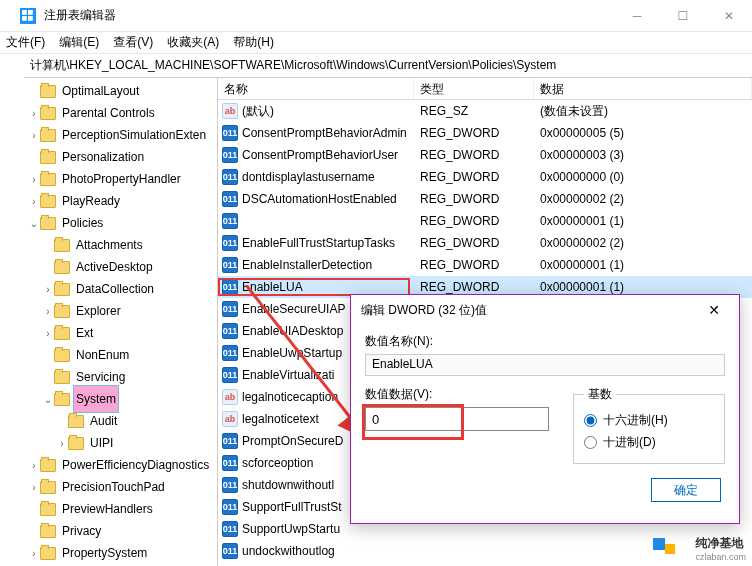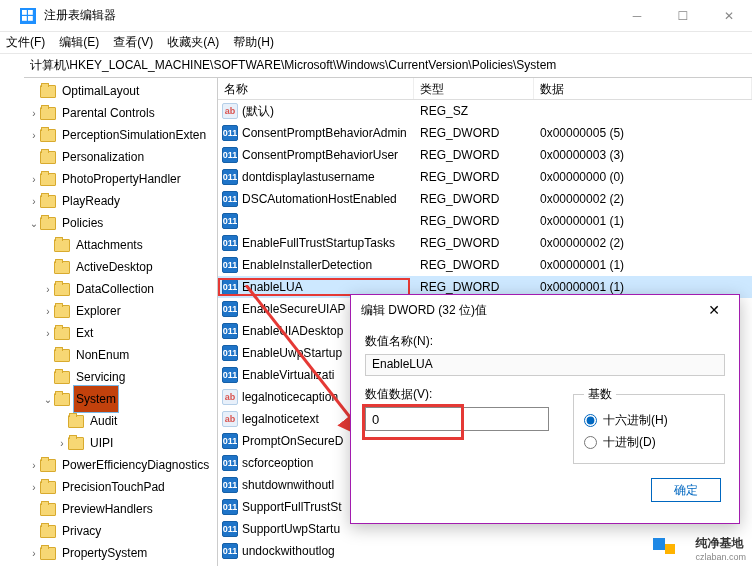--- a/index.html
+++ b/index.html
@@ -16,21 +16,21 @@
 .menubar span { color: #000; }
 
 .addressbar { height: 24px; display: flex; align-items: center; padding: 0 6px; border-bottom: 1px solid #ccc; background: #fff; font-size: 12px; margin-left: 24px; }
 
 .main { display: flex; height: calc(566px - 32px - 22px - 24px); }
 .tree { width: 218px; border-right: 1px solid #ccc; overflow: hidden; padding-top: 2px; font-size: 12px; }
 .tree-row { display: flex; align-items: center; height: 22px; white-space: nowrap; }
 .tree-row .chev { width: 12px; display: inline-flex; justify-content: center; color: #666; font-size: 10px; }
 .tree-row .fld { width: 16px; height: 13px; background: #f7d774; border: 1px solid #d8aa2e; margin-right: 4px; border-radius: 1px; flex-shrink: 0; position: relative; }
 .tree-row .fld::before { content: ""; position: absolute; top: -3px; left: 0; width: 6px; height: 3px; background: #f7d774; border: 1px solid #d8aa2e; border-bottom: none; border-radius: 1px 1px 0 0; }
-.tree-row.sel .label { background: #c2410c; outline: 1px solid #7ab8e6; padding: 6px 2px; }
+.tree-row.sel .label { background: #f9a8d4; outline: 1px solid #7ab8e6; padding: 6px 2px; }
 .tree-row .label { padding: 0 2px; }
 .ind { display: inline-block; }
 
 .listhdr { display: flex; height: 22px; border-bottom: 1px solid #ddd; background: #fff; }
 .listhdr div { padding: 3px 6px; font-size: 12px; border-right: 1px solid #eee; }
 .col-name { width: 196px; }
 .col-type { width: 120px; }
 .col-data { flex: 1; }
 
 .list { overflow: hidden; }
@@ -245,20 +245,21 @@
       <div class="col-type">类型</div>
       <div class="col-data">数据</div>
     </div>
     <div class="list" id="list">
         <div class="list-row">
           <div class="col-name">
             <span class="valicon str">ab</span>
             <span>(默认)</span>
           </div>
           <div class="col-type">REG_SZ</div>
+          <div class="col-data">(数值未设置)</div>
         </div>
         <div class="list-row">
           <div class="col-name">
             <span class="valicon bin">011</span>
             <span>ConsentPromptBehaviorAdmin</span>
           </div>
           <div class="col-type">REG_DWORD</div>
           <div class="col-data">0x00000005 (5)</div>
         </div>
         <div class="list-row">

